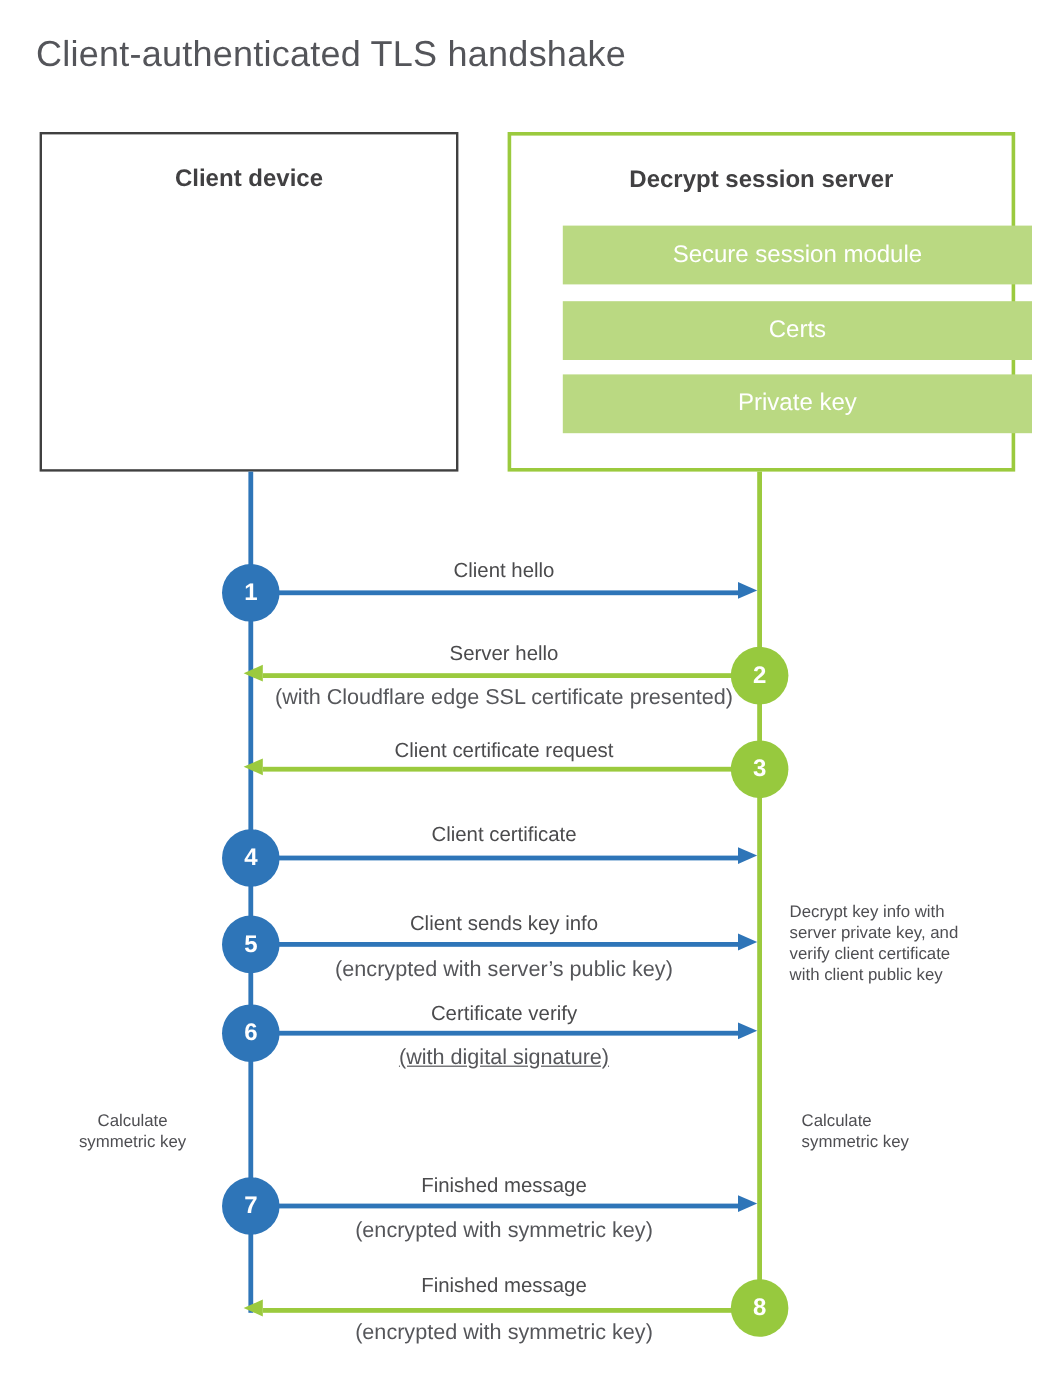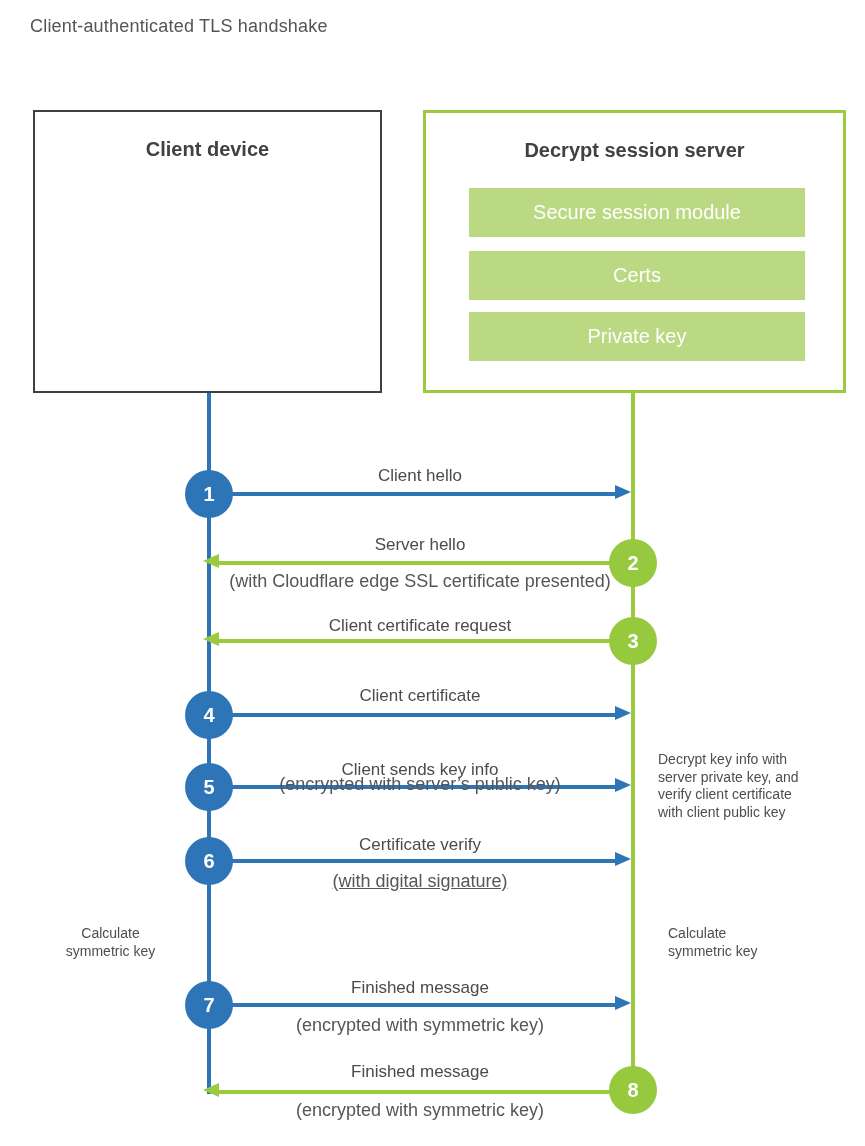--- a/index.html
+++ b/index.html
@@ -7,23 +7,23 @@
     position: relative;
     width: 865px;
     height: 1146px;
     background: #ffffff;
     font-family: "Liberation Sans", sans-serif;
     overflow: hidden;
   }
   .page-title {
     position: absolute;
     left: 30px;
-    top: 16px;
+    top: 29px;
     margin: 0;
-    font-size: 18px;
+    font-size: 30px;
     font-weight: 300;
     color: #54555a;
     letter-spacing: 0.2px;
   }
   
   .actor-box {
     position: absolute;
     top: 110px;
     height: 283px;
     background: #ffffff;
@@ -45,21 +45,21 @@
     left: 33px; top: 74px;
     width: 278px; height: 175px;
     background: #5b9bd5;
     display: flex; align-items: center; justify-content: center;
     color: #ffffff; font-size: 20px; text-align: center;
   }
   .client-app span { display: inline-block; width: 170px; line-height: 26px; }
   .server-bar {
     position: absolute;
     left: 43px;
-    width: 336px; height: 49px;
+    width: 391px; height: 49px;
     background: #bad982;
     display: flex; align-items: center; justify-content: center;
     color: #ffffff; font-size: 20px;
   }
   
   .lifeline { position: absolute; width: 4px; z-index: 0; }
   .client-line { left: 207px; top: 393px; height: 701px; background: #2e75b8; }
   .server-line { left: 631px; top: 393px; height: 697px; background: #9bca3e; }
   
   .hline { position: absolute; height: 4px; z-index: 1; }
@@ -160,21 +160,21 @@
     <div class="hline blue-bg" style="left:230px; top:713px; width:385px;"></div>
     <div class="ahead to-right" style="left:615px; top:706px;"></div>
     <div class="circle blue" style="left:185px; top:691px;">4</div>
   </div>
 
   <div>
     <div class="step-label" style="top:760px;">Client sends key info</div>
     <div class="hline blue-bg" style="left:230px; top:785px; width:385px;"></div>
     <div class="ahead to-right" style="left:615px; top:778px;"></div>
     <div class="circle blue" style="left:185px; top:763px;">5</div>
-    <div class="step-sub" style="top:774px;">(encrypted with server’s public key)</div>
+    <div class="step-sub" style="top:797px;">(encrypted with server’s public key)</div>
   </div>
 
   <div>
     <div class="step-label" style="top:835px;">Certificate verify</div>
     <div class="hline blue-bg" style="left:230px; top:859px; width:385px;"></div>
     <div class="ahead to-right" style="left:615px; top:852px;"></div>
     <div class="circle blue" style="left:185px; top:837px;">6</div>
     <div class="step-sub" style="top:871px;text-decoration:underline;">(with digital signature)</div>
   </div>
 

